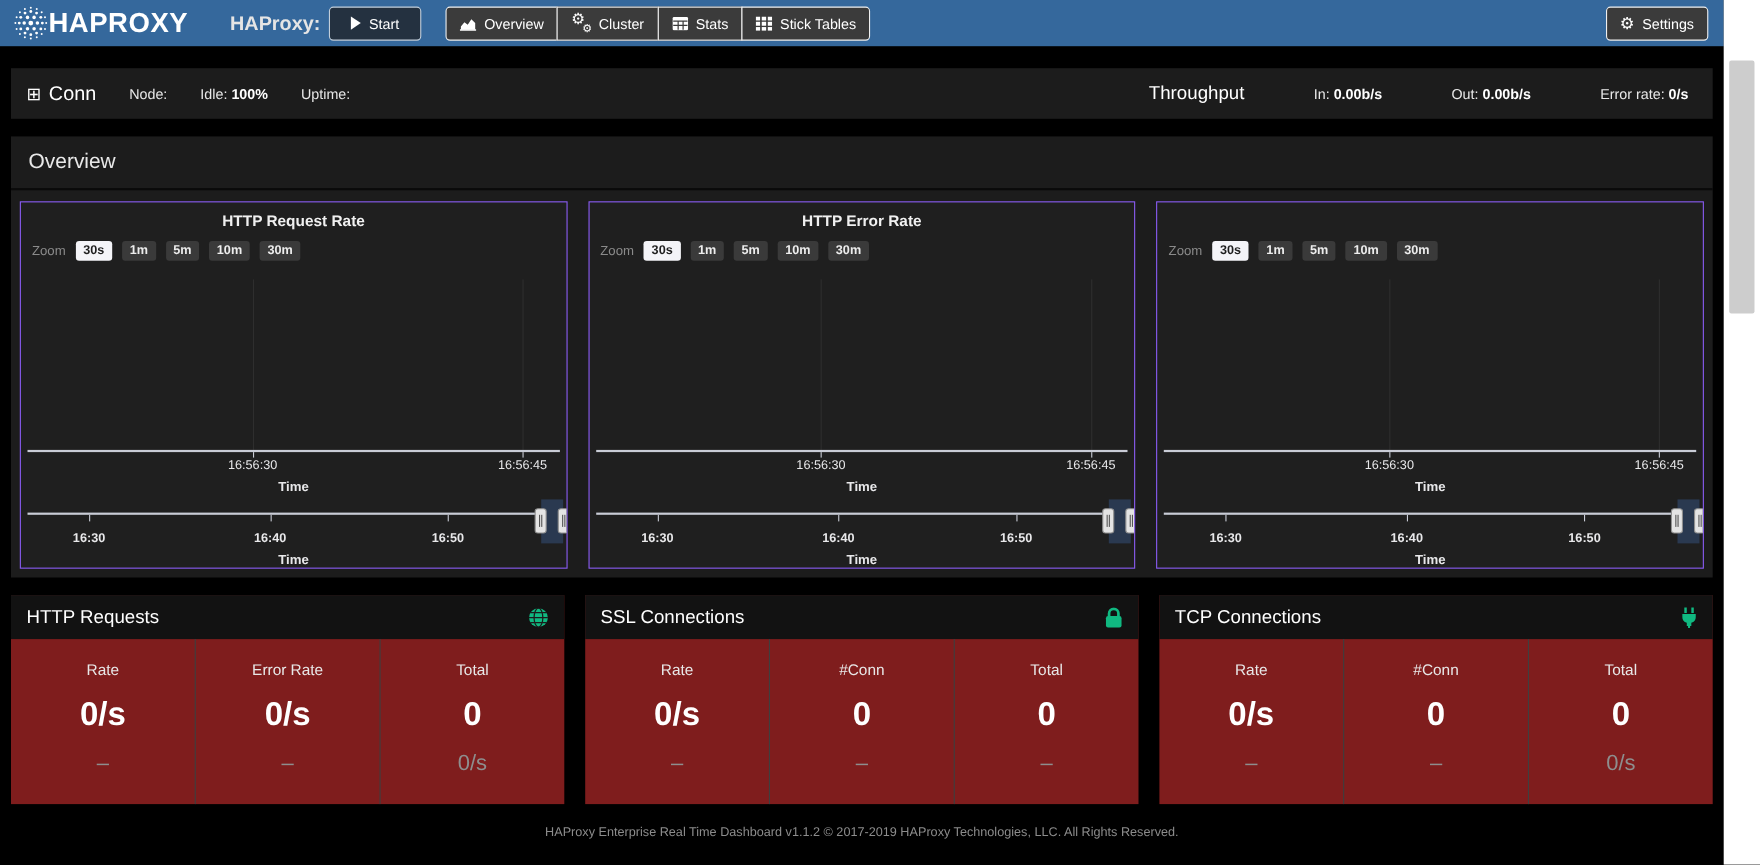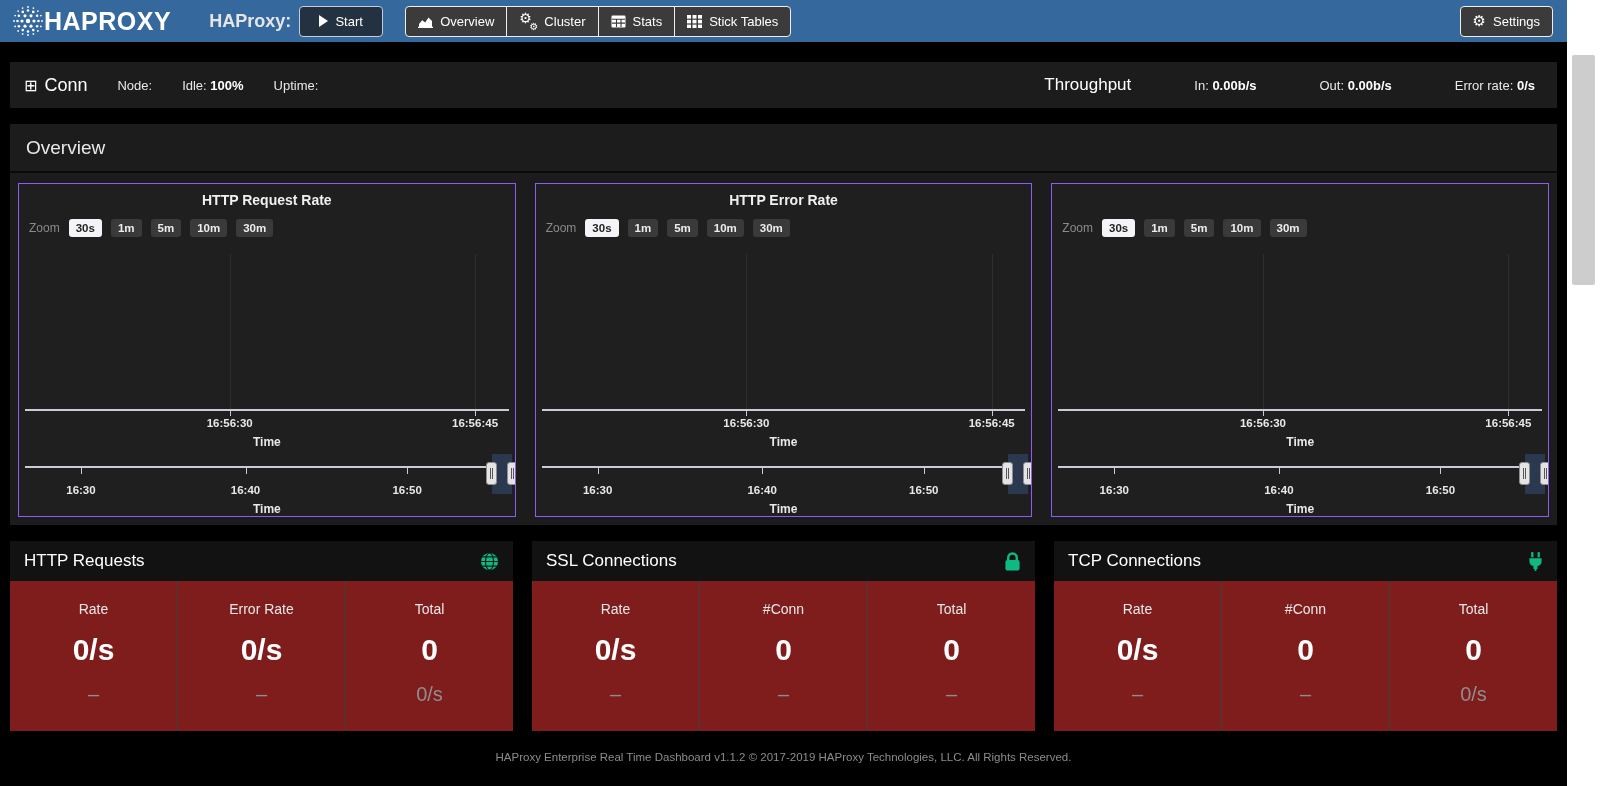--- a/index.html
+++ b/index.html
@@ -65,21 +65,21 @@
   .zoom-btn { font-size:11.5px; font-weight:bold; padding:3px 7px; border-radius:3px;
               border:none; cursor:pointer; background:#3A3A3A; color:#EDEDED;
               font-family:"Liberation Sans",sans-serif; }
   .zoom-btn.selected { background:#F4F4F8; color:#1F1F1F; }
   .gridline { position:absolute; top:70px; height:155px; width:1px; background:#2E2E2E; }
   .gl1 { left:42.5%; } .gl2 { left:92%; }
   .x-axis { position:absolute; top:225px; left:6px; right:6px; height:2px; background:#C9CCD6; }
   .axis-tick { position:absolute; top:227px; width:1px; height:5px; background:#C9CCD6; }
   .at1 { left:42.5%; } .at2 { left:92%; }
   .tick-label { position:absolute; top:233px; transform:translateX(-50%); color:#E8E8EA;
-                font-size:11.5px; font-weight:bold; white-space:nowrap; }
+                font-size:11.5px; font-weight:normal; white-space:nowrap; }
   .tl1 { left:42.5%; } .tl2 { left:92%; }
   .axis-name { position:absolute; top:251px; left:0; right:0; text-align:center;
                color:#E8E8EA; font-size:12px; font-weight:bold; }
   .nav-line { position:absolute; top:282px; left:6px; right:6px; height:2px; background:#C9CCD6; }
   .nav-tick { position:absolute; top:284px; width:1px; height:6px; background:#C9CCD6; }
   .nt1 { left:12.5%; } .nt2 { left:45.7%; } .nt3 { left:78.3%; }
   .nav-label { position:absolute; top:300px; transform:translateX(-50%); color:#E8E8EA;
                font-size:11.5px; font-weight:bold; }
   .nl1 { left:12.5%; } .nl2 { left:45.7%; } .nl3 { left:78.3%; }
   .nav-sel { position:absolute; top:270px; right:3px; width:20px; height:40px;

